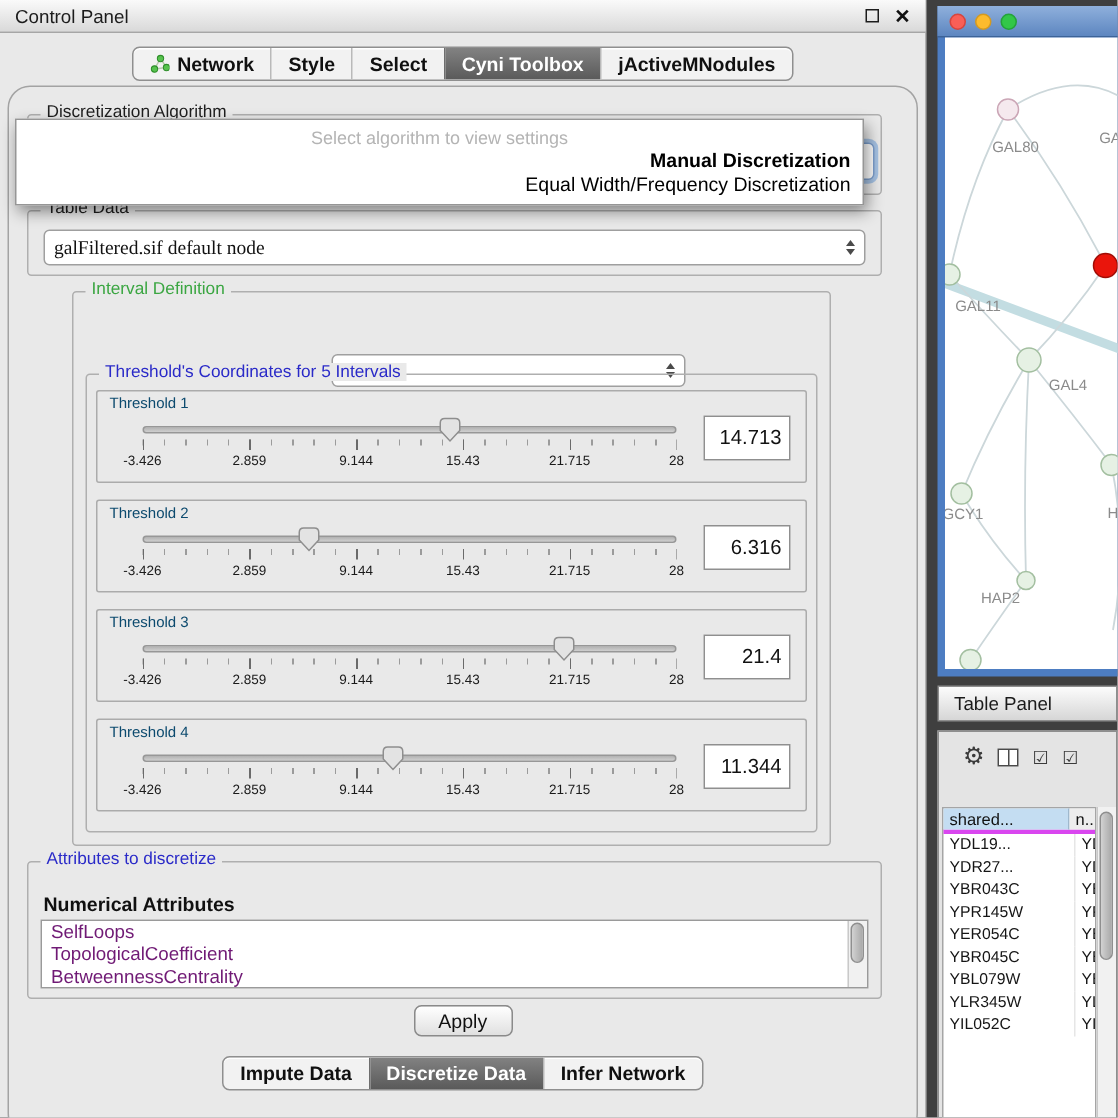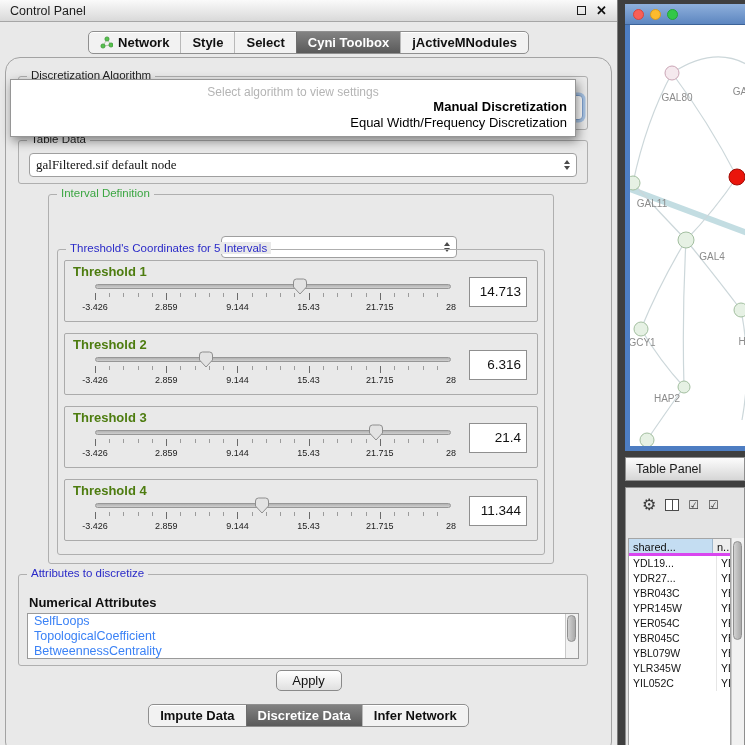--- a/index.html
+++ b/index.html
@@ -43,37 +43,37 @@
 
   .interval-group { left:42px; top:136px; width:506px; height:370px; }
   .noi-row { position:absolute; left:36px; top:20px; height:22px; display:flex; align-items:center;margin-top:21px; }
   .noi-label { font-size:13px; font-weight:bold; color:#101010; }
   .noi-combo { width:236px; height:22px; margin-left:14px; }
   .noi-combo .combo-text { line-height:20px; }
 
   .thresholds-group { left:8px; right:8px; top:54px; bottom:8px; }
   .thresholds-list { position:absolute; inset:10px 0 0 0; }
   .threshold-panel { position:relative; height:62px; margin:0 6px 11px; border:1px solid #ababab; border-radius:2px; background:#e9e9e9; }
-  .th-label { position:absolute; top:3px; left:8px; font-size:13px; font-weight:bold; color:#4d7c0f; }
+  .th-label { position:absolute; top:3px; left:8px; font-size:10px; font-weight:normal; color:#0c4a6e; }
   .value-box { position:absolute; right:10px; top:16px; width:58px; height:30px; background:#fff; border:1px solid #8f8f8f; font-size:13.5px; color:#111; text-align:right; line-height:28px; padding-right:5px; }
   .slider-wrap { position:absolute; left:30px; right:86px; top:23px; height:36px; }
   .track { position:relative; height:5px; background:linear-gradient(#b2b2b2,#cfcfcf); border:1px solid #979797; border-radius:3px; }
   .thumb { position:absolute; top:-7px; transform:translateX(-50%); }
   .ruler { position:relative; margin-top:4px; height:7px;
     background:
       repeating-linear-gradient(90deg,#6a6a6a 0 1px,transparent 1px 20%),
       repeating-linear-gradient(90deg,#9b9b9b 0 1px,transparent 1px 4%);
     background-size:100% 7px,100% 4px; background-repeat:no-repeat; }
   .scale-labels { position:relative; margin-top:2px; height:11px; font-size:9px; color:#1a1a1a; }
   .scale-labels span { position:absolute; transform:translateX(-50%); top:0; white-space:nowrap; }
 
   .attr-group { left:12px; top:516px; width:570px; height:92px; }
   .attr-label { position:absolute; left:10px; top:20px; font-size:13px; font-weight:bold; color:#101010; }
   .listbox { position:absolute; left:8px; right:8px; top:38px; bottom:6px; background:#fff; border:1px solid #9a9a9a; overflow:hidden; }
-  .list-item { font-size:12.5px; color:#3b82f6; padding:0 6px; height:15px; line-height:15px; white-space:nowrap; }
+  .list-item { font-size:12.5px; color:#701a75; padding:0 6px; height:15px; line-height:15px; white-space:nowrap; }
   .scrollbar-v { position:absolute; right:0; top:0; bottom:0; width:13px; background:#f1f1f1; border-left:1px solid #c9c9c9; }
   .sb-thumb { margin:1px; width:9px; height:62%; background:linear-gradient(90deg,#d2d2d2,#a9a9a9); border:1px solid #8f8f8f; border-radius:5px; }
 
   .apply-btn { position:absolute; left:50%; transform:translateX(-50%); top:612px; width:66px; height:21px; background:linear-gradient(#ffffff,#e0e0e0); border:1px solid #8a8a8a; border-radius:5px; font-size:13px; font-family:inherit; color:#111; }
 
   .popup { position:absolute; left:10px; top:79px; width:566px; background:#fff; border:1px solid #969696; box-shadow:2px 4px 10px rgba(0,0,0,.45); z-index:60; padding:5px 0; }
   .popup-placeholder { text-align:center; font-size:12px; color:#b4b4b4; line-height:14px; }
   .popup-item { font-size:13px; line-height:15px; padding:0 8px 1px; color:#000;text-align:right; }
   .popup-item.bold { font-weight:bold; }
 

